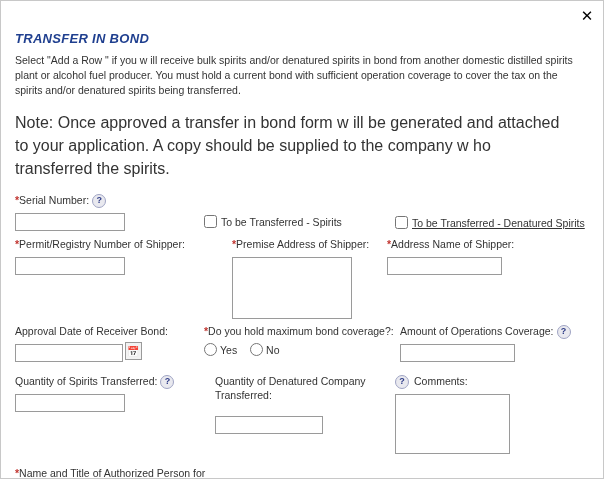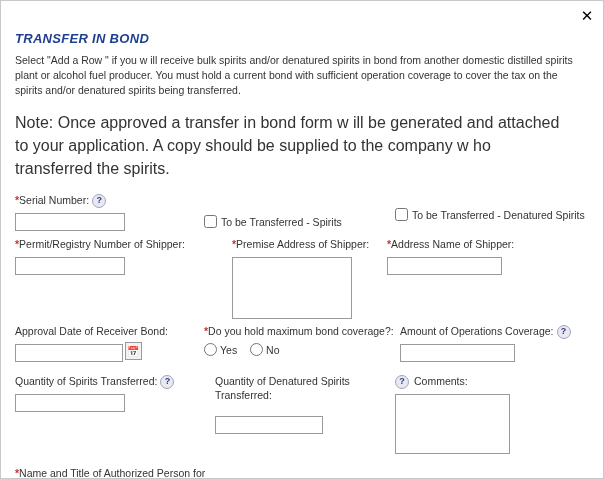--- a/index.html
+++ b/index.html
@@ -167,21 +167,21 @@
     <div class="row" style="height:44px;">
       <div class="blk" style="left:0; top:0; width:170px;">
         <span class="lbl"><span class="req">*</span><span>Serial Number:</span><span class="help-icon">?</span></span>
         <input type="text" style="width: 110px; margin-top: 2px;">
       </div>
 
       <div class="blk chk-row" style="left:189px; top:21px;">
         <input type="checkbox" style=""><span>To be Transferred - Spirits</span>
       </div>
 
-      <div class="blk chk-row" style="left:380px; top:14px;">
+      <div class="blk chk-row" style="left:380px; top:22px;text-decoration:underline;">
         <input type="checkbox" style=""><span>To be Transferred - Denatured Spirits</span>
       </div>
     </div>
 
     <div class="row" style="height:80px;">
       <div class="blk" style="left:0; top:0; width:180px;">
         <span class="lbl"><span class="req">*</span><span>Permit/Registry Number of Shipper:</span></span>
         <input type="text" style="width: 110px; margin-top: 2px;">
       </div>
 
@@ -216,21 +216,21 @@
       </div>
     </div>
 
     <div class="row" style="height:70px; margin-top:8px;">
       <div class="blk" style="left:0; top:0; width:180px;">
         <span class="lbl"><span>Quantity of Spirits Transferred:</span><span class="help-icon">?</span></span>
         <input type="text" style="width: 110px; margin-top: 2px;">
       </div>
 
       <div class="blk" style="left:200px; top:0; width:180px;">
-        <span class="lbl">Quantity of Denatured Spirits Transferred:</span>
+        <span class="lbl">Quantity of Denatured Company Transferred:</span>
         <input type="text" class="underline-field" style="width: 108px; margin-top: 10px;">
       </div>
 
       <div class="blk" style="left:380px; top:0; width:200px;">
         <span class="lbl"><span class="help-icon" style="margin-left:0; margin-right:5px;">?</span><span>Comments:</span></span>
         <textarea rows="4" style="width: 115px; height: 60px; margin-top: 2px;"></textarea>
       </div>
     </div>
 
     <div class="row" style="height:92px; margin-top:22px;">

